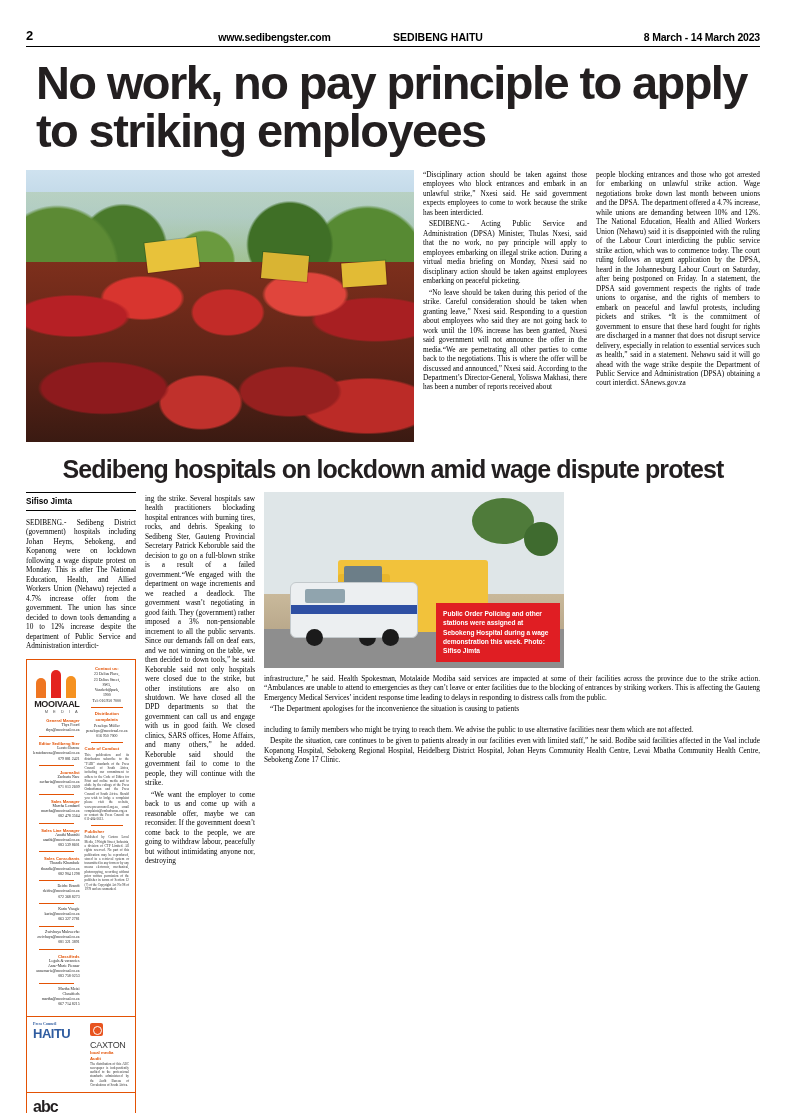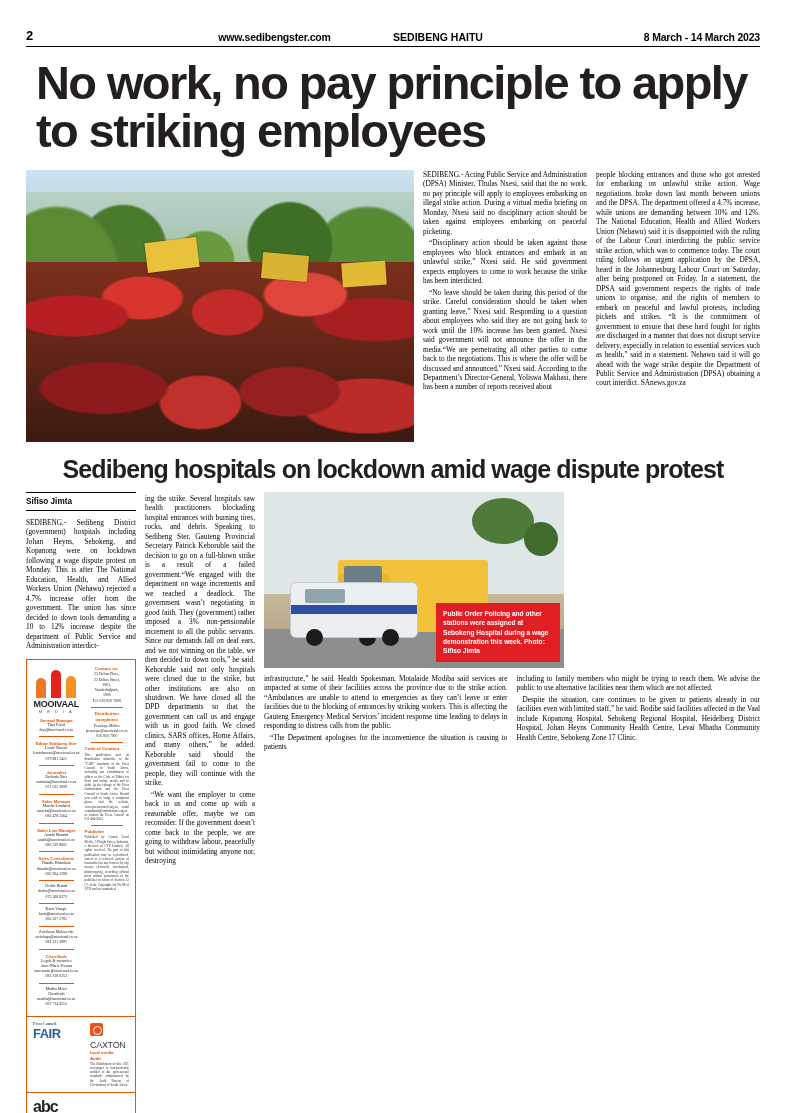--- a/index.html
+++ b/index.html
@@ -111,21 +111,21 @@
     border-top: 1.2px solid #000; border-bottom: 1.2px solid #000;
     padding: 4px 0 4px 0; margin-bottom: 7px;
   }
 
   
   .adbox {
     border: 1.3px solid #e35205;
     margin-top: 8px; padding: 6px 6px 8px 6px;
     display: flex; gap: 5px;
   }
-  .ad-left { width: 58px; text-align: center; }
+  .ad-left { width: 58px; text-align: right; }
   .ad-right { width: 58px; font-size: 3.6px; line-height: 1.35; }
   .logo-m {
     width: 40px; height: 30px; margin: 2px auto 1px auto; position: relative;
   }
   .logo-m .bar {
     position:absolute; bottom:0; width:10px; background:#e35205;
   }
   .logo-m .b1 { left:0; height:20px; border-radius:5px 5px 0 0; background:#ef7622; }
   .logo-m .b2 { left:15px; height:28px; border-radius:5px 5px 0 0; background:#e4231f; }
   .logo-m .b3 { left:30px; height:22px; border-radius:5px 5px 0 0; background:#f59120; }
@@ -253,22 +253,22 @@
     <div class="photo1">
       <div class="sky"></div>
       <div class="trees"></div>
       <div class="crowd"></div>
       <div class="flag f1"></div>
       <div class="flag f2"></div>
       <div class="flag f3"></div>
     </div>
     <div class="cols">
       <div class="col-body">
+        <p>“Disciplinary action should be taken against those employees who block entrances and embark in an unlawful strike,” Nxesi said. He said government expects employees to come to work because the strike has been interdicted.</p>
         <p>SEDIBENG.- Acting Public Service and Administration (DPSA) Minister, Thulas Nxesi, said that the no work, no pay principle will apply to employees embarking on illegal strike action. During a virtual media briefing on Monday, Nxesi said no disciplinary action should be taken against employees embarking on peaceful picketing.</p>
-        <p>“Disciplinary action should be taken against those employees who block entrances and embark in an unlawful strike,” Nxesi said. He said government expects employees to come to work because the strike has been interdicted.</p>
         <p>“No leave should be taken during this period of the strike. Careful consideration should be taken when granting leave,” Nxesi said. Responding to a question about employees who said they are not going back to work until the 10% increase has been granted, Nxesi said government will not announce the offer in the media.“We are pernetrating all other parties to come back to the negotiations. This is where the offer will be discussed and announced,” Nxesi said. According to the Department’s Director-General, Yoliswa Makhasi, there has been a number of reports received about</p>
       </div>
       <div class="col-body">
         <p>people blocking entrances and those who got arrested for embarking on unlawful strike action. Wage negotiations broke down last month between unions and the DPSA. The department offered a 4.7% increase, while unions are demanding between 10% and 12%. The National Education, Health and Allied Workers Union (Nehawu) said it is disappointed with the ruling of the Labour Court interdicting the public service strike action, which was to commence today. The court ruling follows an urgent application by the DPSA, heard in the Johannesburg Labour Court on Saturday, after being postponed on Friday. In a statement, the DPSA said government respects the rights of trade unions to organise, and the rights of members to embark on peaceful and lawful protests, including pickets and strikes. “It is the commitment of government to ensure that these hard fought for rights are discharged in a manner that does not disrupt service delivery, especially in relation to essential services such as health,” said in a statement. Nehawu said it will go ahead with the wage strike despite the Department of Public Service and Administration (DPSA) obtaining a court interdict.    SAnews.gov.za</p>
       </div>
     </div>
   </div>
 
   <h2 class="hl-2">Sedibeng hospitals on lockdown amid wage dispute protest</h2>
 
@@ -361,21 +361,21 @@
           <div class="ad-body-sm">This publication and its distribution subscribe to the “FAIR” standards of the Press Council of South Africa, including our commitment to adhere to the Code of Ethics for Print and online media and to abide by the rulings of the Press Ombudsman and the Press Council of South Africa. Should you wish to lodge a complaint please visit the website, www.presscouncil.org.za, email complaints@ombudsman.org.za or contact the Press Council on 011-484-3612.</div>
           <div class="ad-sep"></div>
           <div class="ad-head">Publisher</div>
           <div class="ad-body-sm">Published by Caxton Local Media, 3 Wright Street, Industria, a division of CTP Limited. All rights reserved. No part of this publication may be reproduced, stored in a retrieval system or transmitted in any form or by any means electronic, mechanical, photocopying, recording without prior written permission of the publisher in terms of Section 12 (7) of the Copyright Act No 98 of 1978 and are unmarked.</div>
         </div>
       </div>
 
       <div class="fairbox">
         <div class="fair-logo">
           <div class="fair-badge-top">Press Council</div>
-          <div class="fair-badge">FAIR</div>
+          <div class="fair-badge">HAITU</div>
         </div>
         <div style="flex:1">
           <span class="caxton-mark"></span>
           <div class="caxton">CAXTON</div>
           <div class="ad-head">local media</div>
           <div class="ad-head">Audit</div>
           <div class="ad-body-sm">The distribution of this ABC newspaper is independently audited to the professional standards administered by the Audit Bureau of Circulations of South Africa.</div>
         </div>
       </div>
 
@@ -405,21 +405,21 @@
         <div class="wheel" style="right:188px"></div>
         <div class="van">
           <div class="stripe"></div>
             <div class="w"></div>
         </div>
         <div class="wheel" style="left:42px"></div>
         <div class="wheel" style="left:118px"></div>
         <div class="cap2">Public Order Policing and other stations were assigned at Sebokeng Hospital during a wage demonstration this week. Photo: Sifiso Jimta</div>
       </div>
 
-      <div style="display:flex; gap:9px; margin-top:6px;">
+      <div style="display:flex; gap:9px; margin-top:6px;flex-direction:column;">
         <div class="col-body">
           <p>infrastructure,” he said. Health Spokesman, Motalaide Modiba said services are impacted at some of their facilities across the province due to the strike action. “Ambulances are unable to attend to emergencies as they can’t leave or enter facilities due to the blocking of entrances by striking workers. This is affecting the Gauteng Emergency Medical Services’ incident response time leading to delays in responding to distress calls from the public.</p>
           <p>“The Department apologises for the inconvenience the situation is causing to patients</p>
         </div>
         <div class="col-body">
           <p>including to family members who might be trying to reach them. We advise the public to use alternative facilities near them which are not affected.</p>
           <p>Despite the situation, care continues to be given to patients already in our facilities even with limited staff,” he said. Bodibe said facilities affected in the Vaal include Kopanong Hospital, Sebokeng Regional Hospital, Heidelberg District Hospital, Johan Heyns Community Health Centre, Levai Mbatha Community Health Centre, Sebokeng Zone 17 Clinic.</p>
         </div>
       </div>
     </div>

